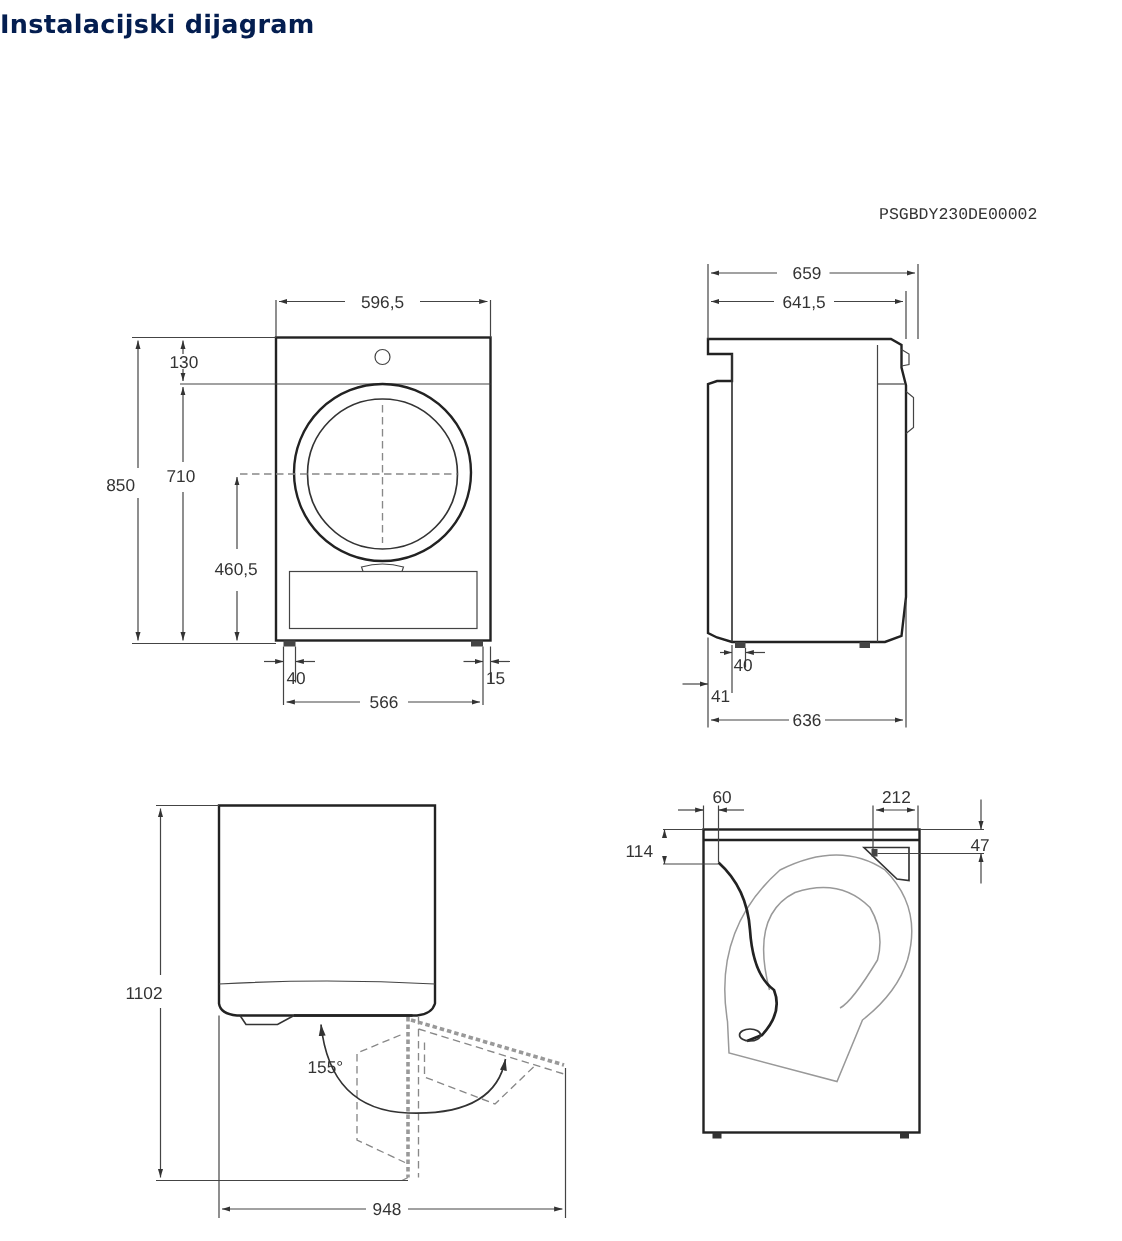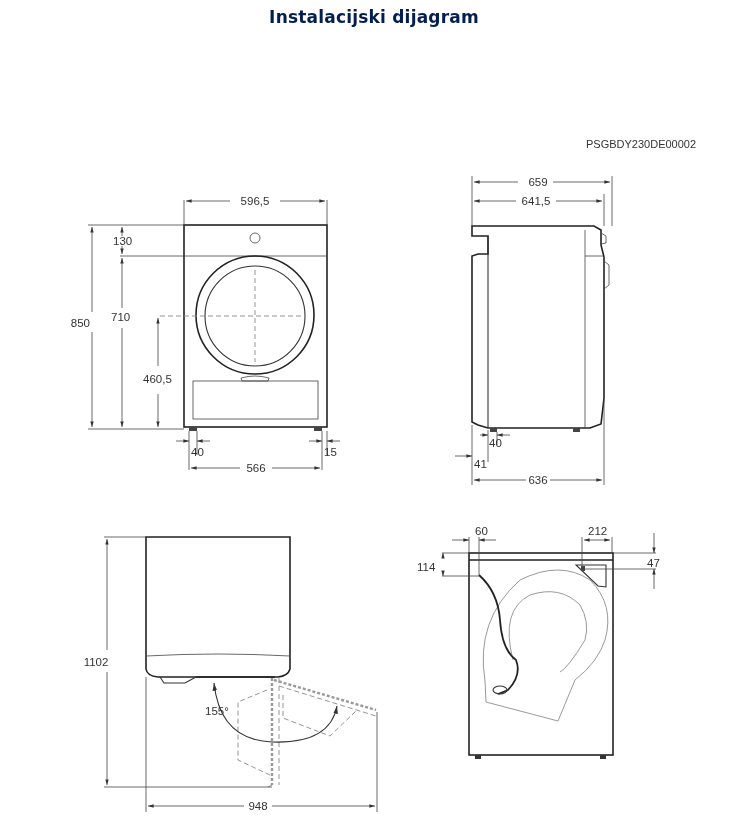--- a/index.html
+++ b/index.html
@@ -1,18 +1,18 @@
 <!DOCTYPE html>
 <html><head>
 <meta charset="utf-8">
 <style>
   html, body { margin: 0; padding: 0; background: #ffffff; }
   body { width: 748px; height: 827px; position: relative; overflow: hidden; font-family: "Liberation Sans", sans-serif; }
-  .title { position: absolute; top: 7px; left: 0; width: 748px; text-align: center; font-family: "DejaVu Sans", sans-serif; font-weight: bold; font-size: 17px; color: #041e50; letter-spacing: 0.2px; }
-  .code { position: absolute; top: 138px; left: 586px; font-size: 11px; color: #333; }
+  .title { position: absolute; top: 7px; left: 0; width: 748px; text-align: left; font-family: "DejaVu Sans", sans-serif; font-weight: bold; font-size: 17px; color: #041e50; letter-spacing: 0.2px; }
+  .code { position: absolute; top: 138px; left: 586px; font-size: 11px; color: #333; font-family: Liberation Mono, monospace; }
   svg { position: absolute; left: 0; top: 0; }
   .d text { font-family: "Liberation Sans", sans-serif; font-size: 11.5px; fill: #333; }
   .ln { stroke: #444; stroke-width: 0.8; fill: none; }
   .thick { stroke: #222; stroke-width: 1.6; fill: none; }
   .med { stroke: #333; stroke-width: 1.1; fill: none; }
   .grey { stroke: #999; stroke-width: 1; fill: none; }
   .dash { stroke: #888; stroke-width: 0.9; fill: none; stroke-dasharray: 5 3; }
   .dashb { stroke: #999; stroke-width: 2.4; fill: none; stroke-dasharray: 3 2; }
 </style>
 </head>

